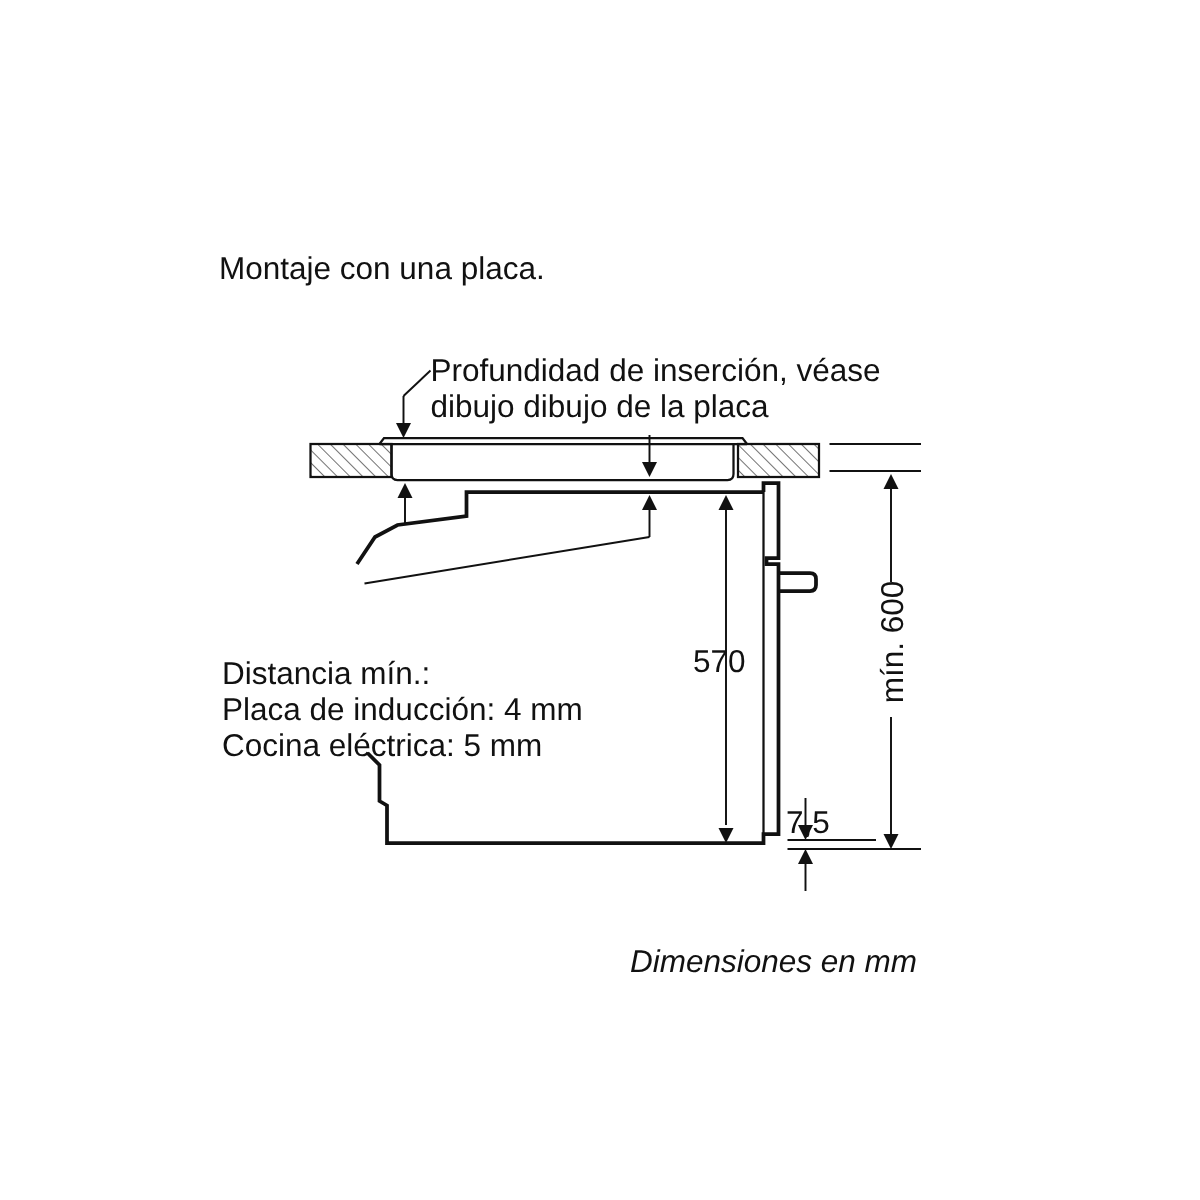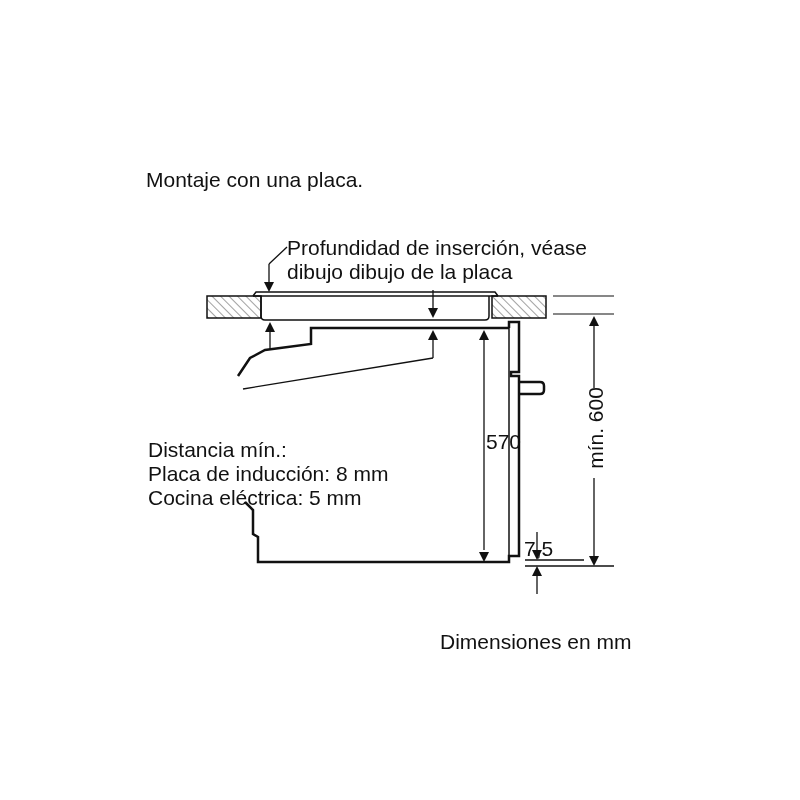--- a/index.html
+++ b/index.html
@@ -25,28 +25,28 @@
       font-size: 21px;
       line-height: 24px;
       white-space: nowrap;
       color: #111111;
     }
     .title { left: 146px; top: 148px; margin-top: 20px; }
     .callout { left: 287px; top: 236px; }
     .callout div { line-height: 24px; }
     .mindist { left: 148px; top: 396px; margin-top: 42px; }
     .mindist div { line-height: 24px; }
-    .dim570 { left: 486px; top: 430px; text-align: right; }
+    .dim570 { left: 462px; top: 430px; text-align: right; }
     .dim600 {
       left: 596px; top: 428px;
       transform: translate(-50%, -50%) rotate(-90deg);
       transform-origin: center center;
     }
     .dim75 { left: 524px; top: 537px; }
-    .footer { left: 440px; top: 630px; }
+    .footer { left: 420px; top: 630px; font-style: italic; }
   </style>
 </head>
 <body>
 
 <svg class="canvas" width="800" height="800" viewBox="0 0 800 800" xmlns="http://www.w3.org/2000/svg">
   <defs>
     <pattern id="hatch" patternUnits="userSpaceOnUse" width="6" height="6" patternTransform="rotate(-45)">
       <line x1="0" y1="0" x2="0" y2="6" stroke="#444" stroke-width="1"></line>
     </pattern>
     <marker id="arrow" markerWidth="10" markerHeight="10" refX="5" refY="9" orient="auto" markerUnits="userSpaceOnUse">
@@ -132,21 +132,21 @@
 
 <div class="txt title">Montaje con una placa.</div>
 
 <div class="txt callout">
   <div>Profundidad de inserción, véase</div>
   <div>dibujo dibujo de la placa</div>
 </div>
 
 <div class="txt mindist">
   <div>Distancia mín.:</div>
-  <div>Placa de inducción: 8 mm</div>
+  <div>Placa de inducción: 4 mm</div>
   <div>Cocina eléctrica: 5 mm</div>
 </div>
 
 <div class="txt dim570">570</div>
 <div class="txt dim600">mín. 600</div>
 <div class="txt dim75">7,5</div>
 
 <div class="txt footer">Dimensiones en mm</div>
 
 </body></html>

